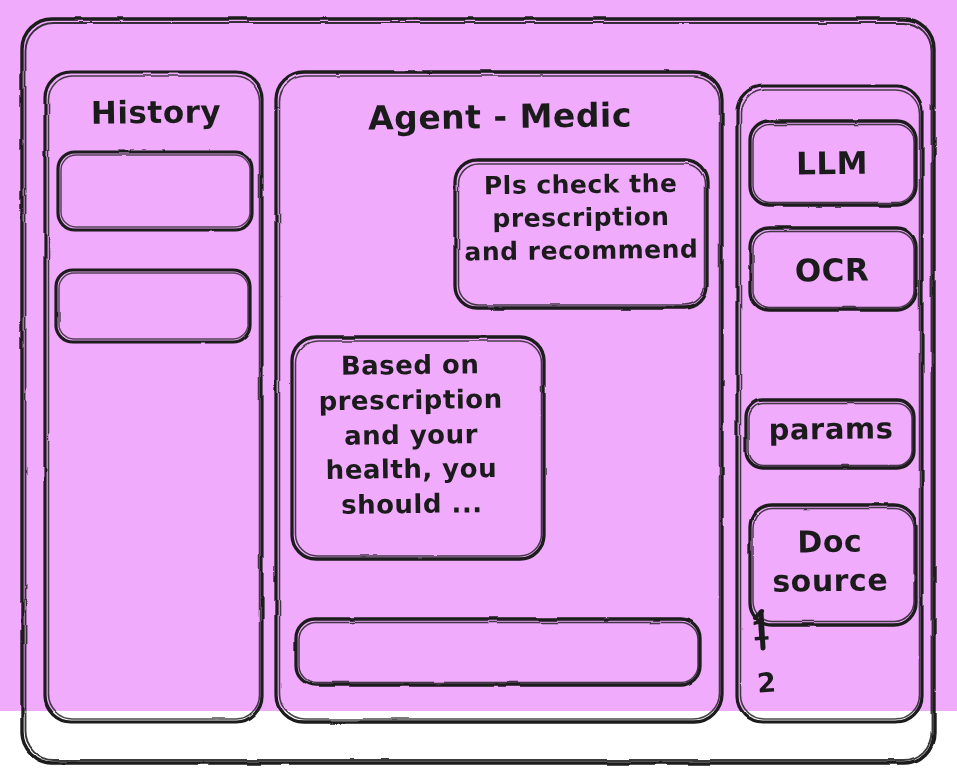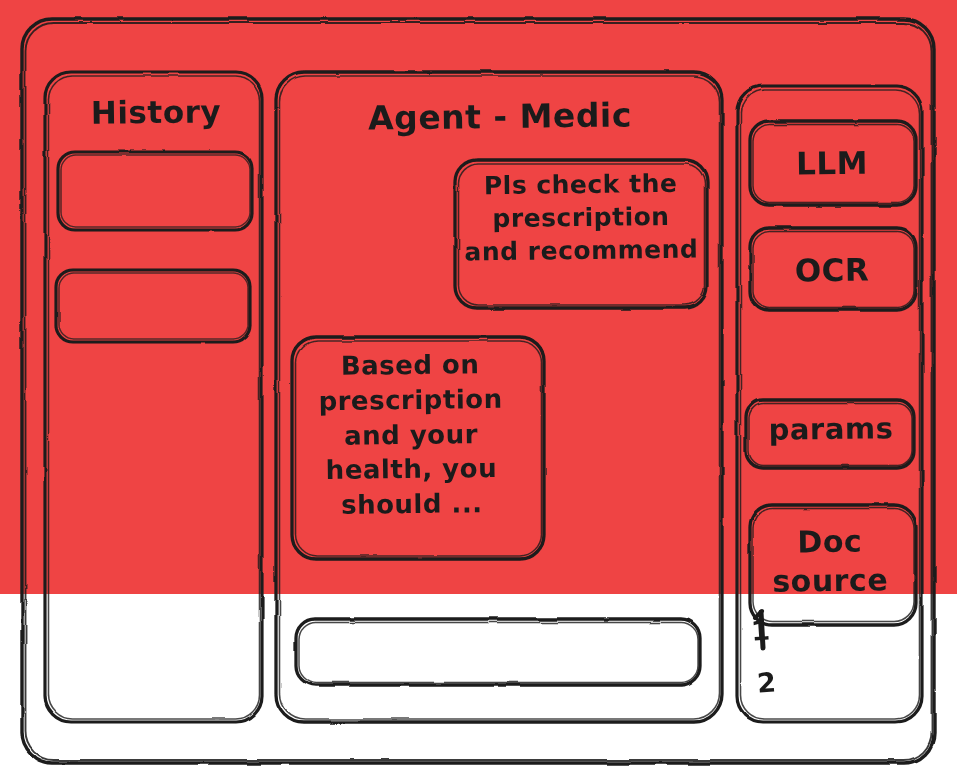--- a/index.html
+++ b/index.html
@@ -10,22 +10,22 @@
   body {
     width: 957px;
     height: 777px;
     overflow: hidden;
     font-family: "DejaVu Sans", sans-serif;
   }
 
   #stage {
     position: relative;
     width: 957px;
-    height: 594px;
-    background: #ef4444;
+    height: 711px;
+    background: #f0abfc;
   }
 
   
   #sketch {
     position: absolute;
     left: 0;
     top: 0;
     width: 957px;
     height: 777px;
   }

